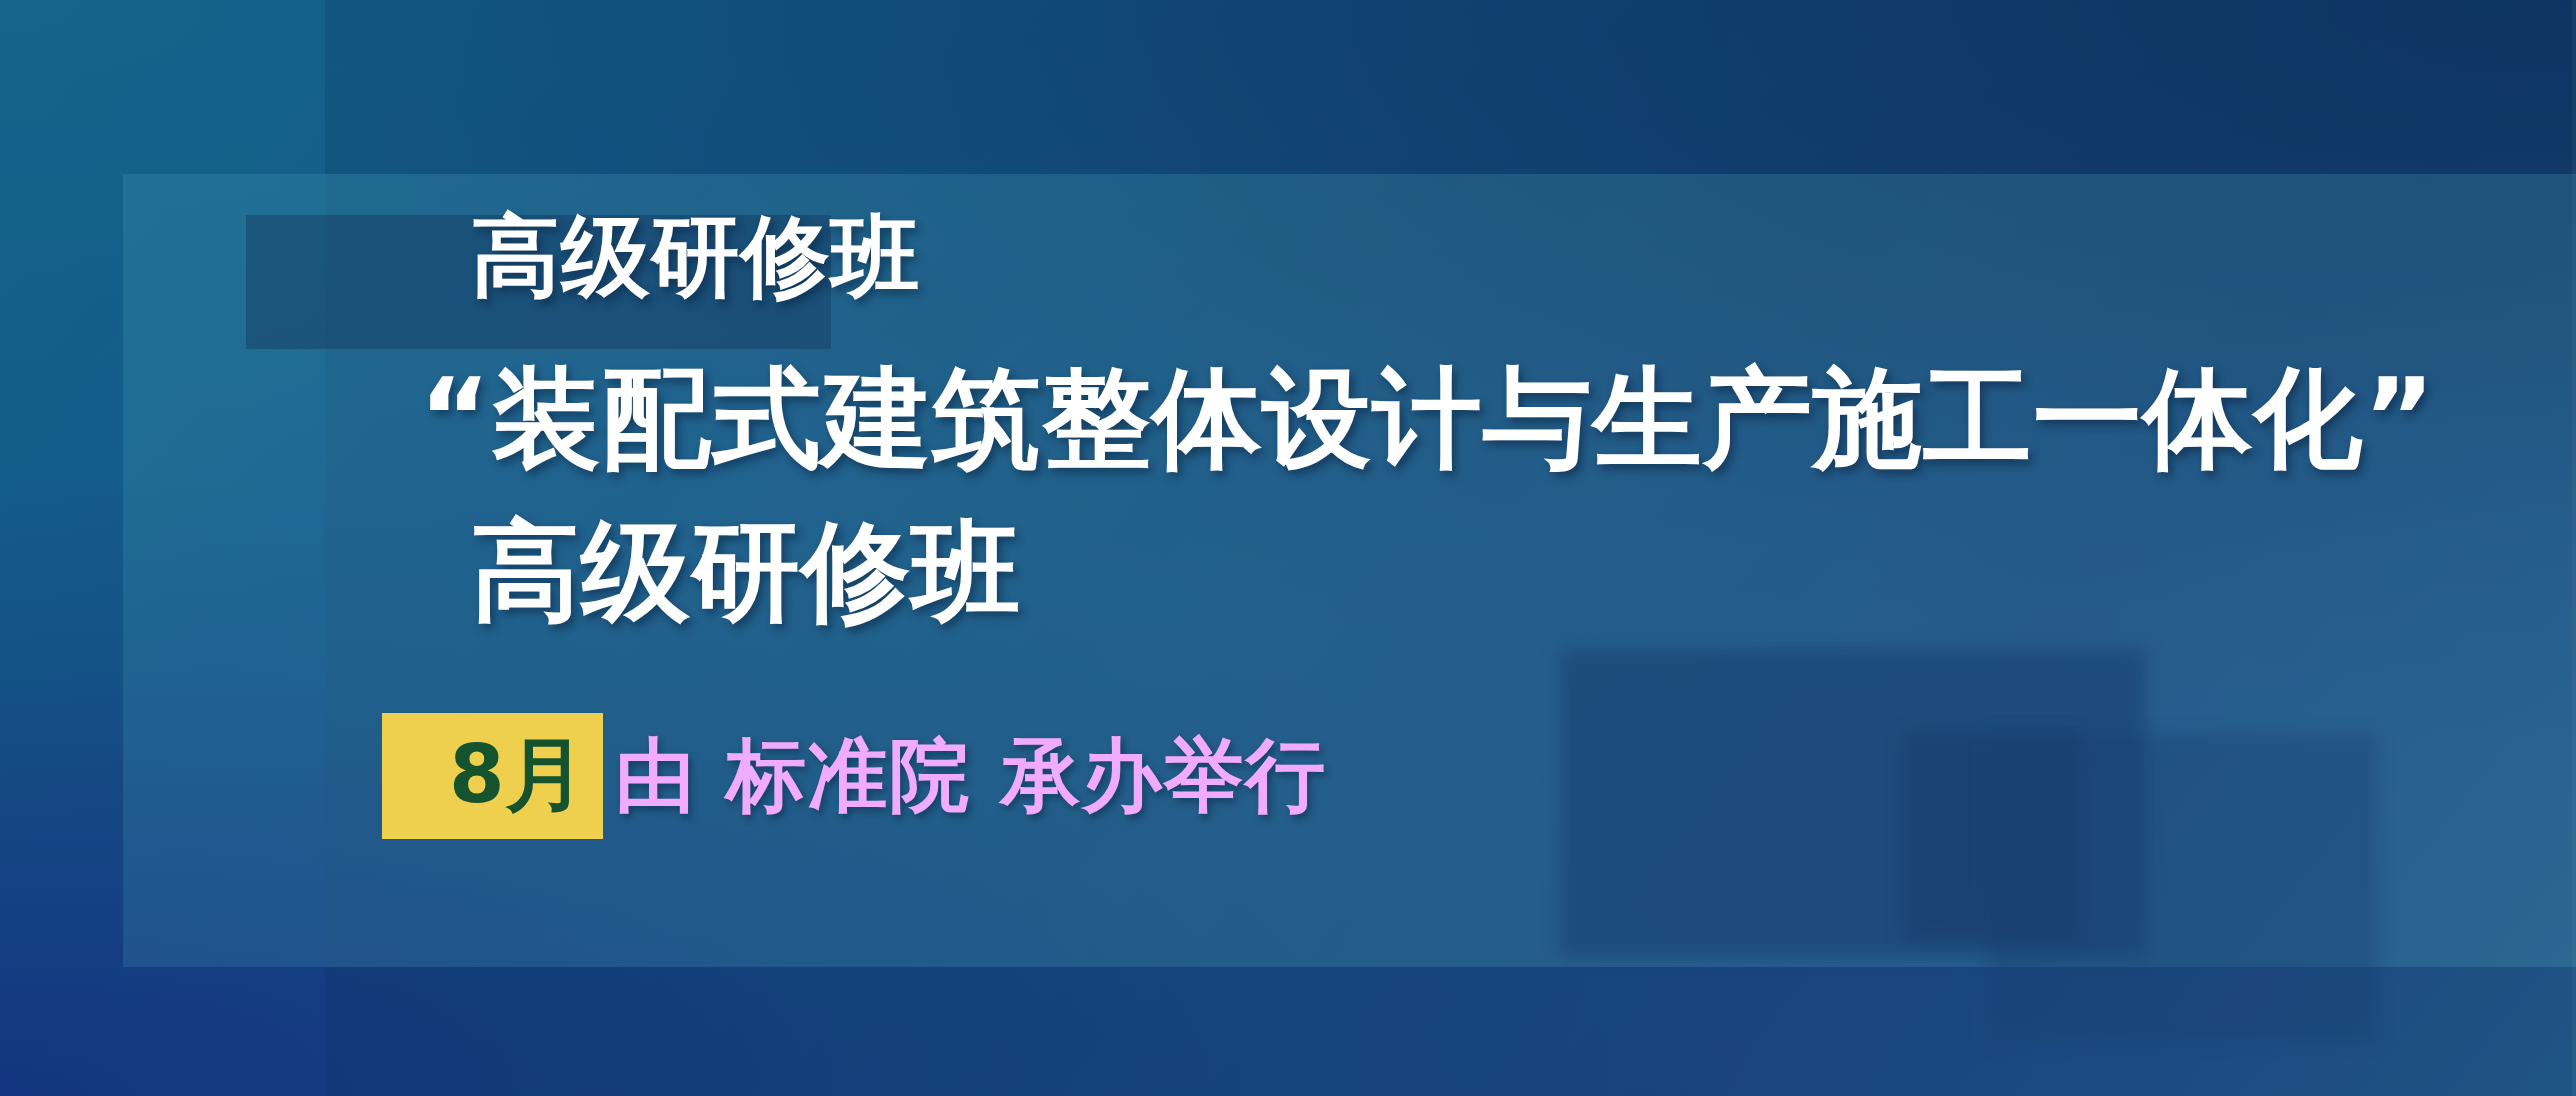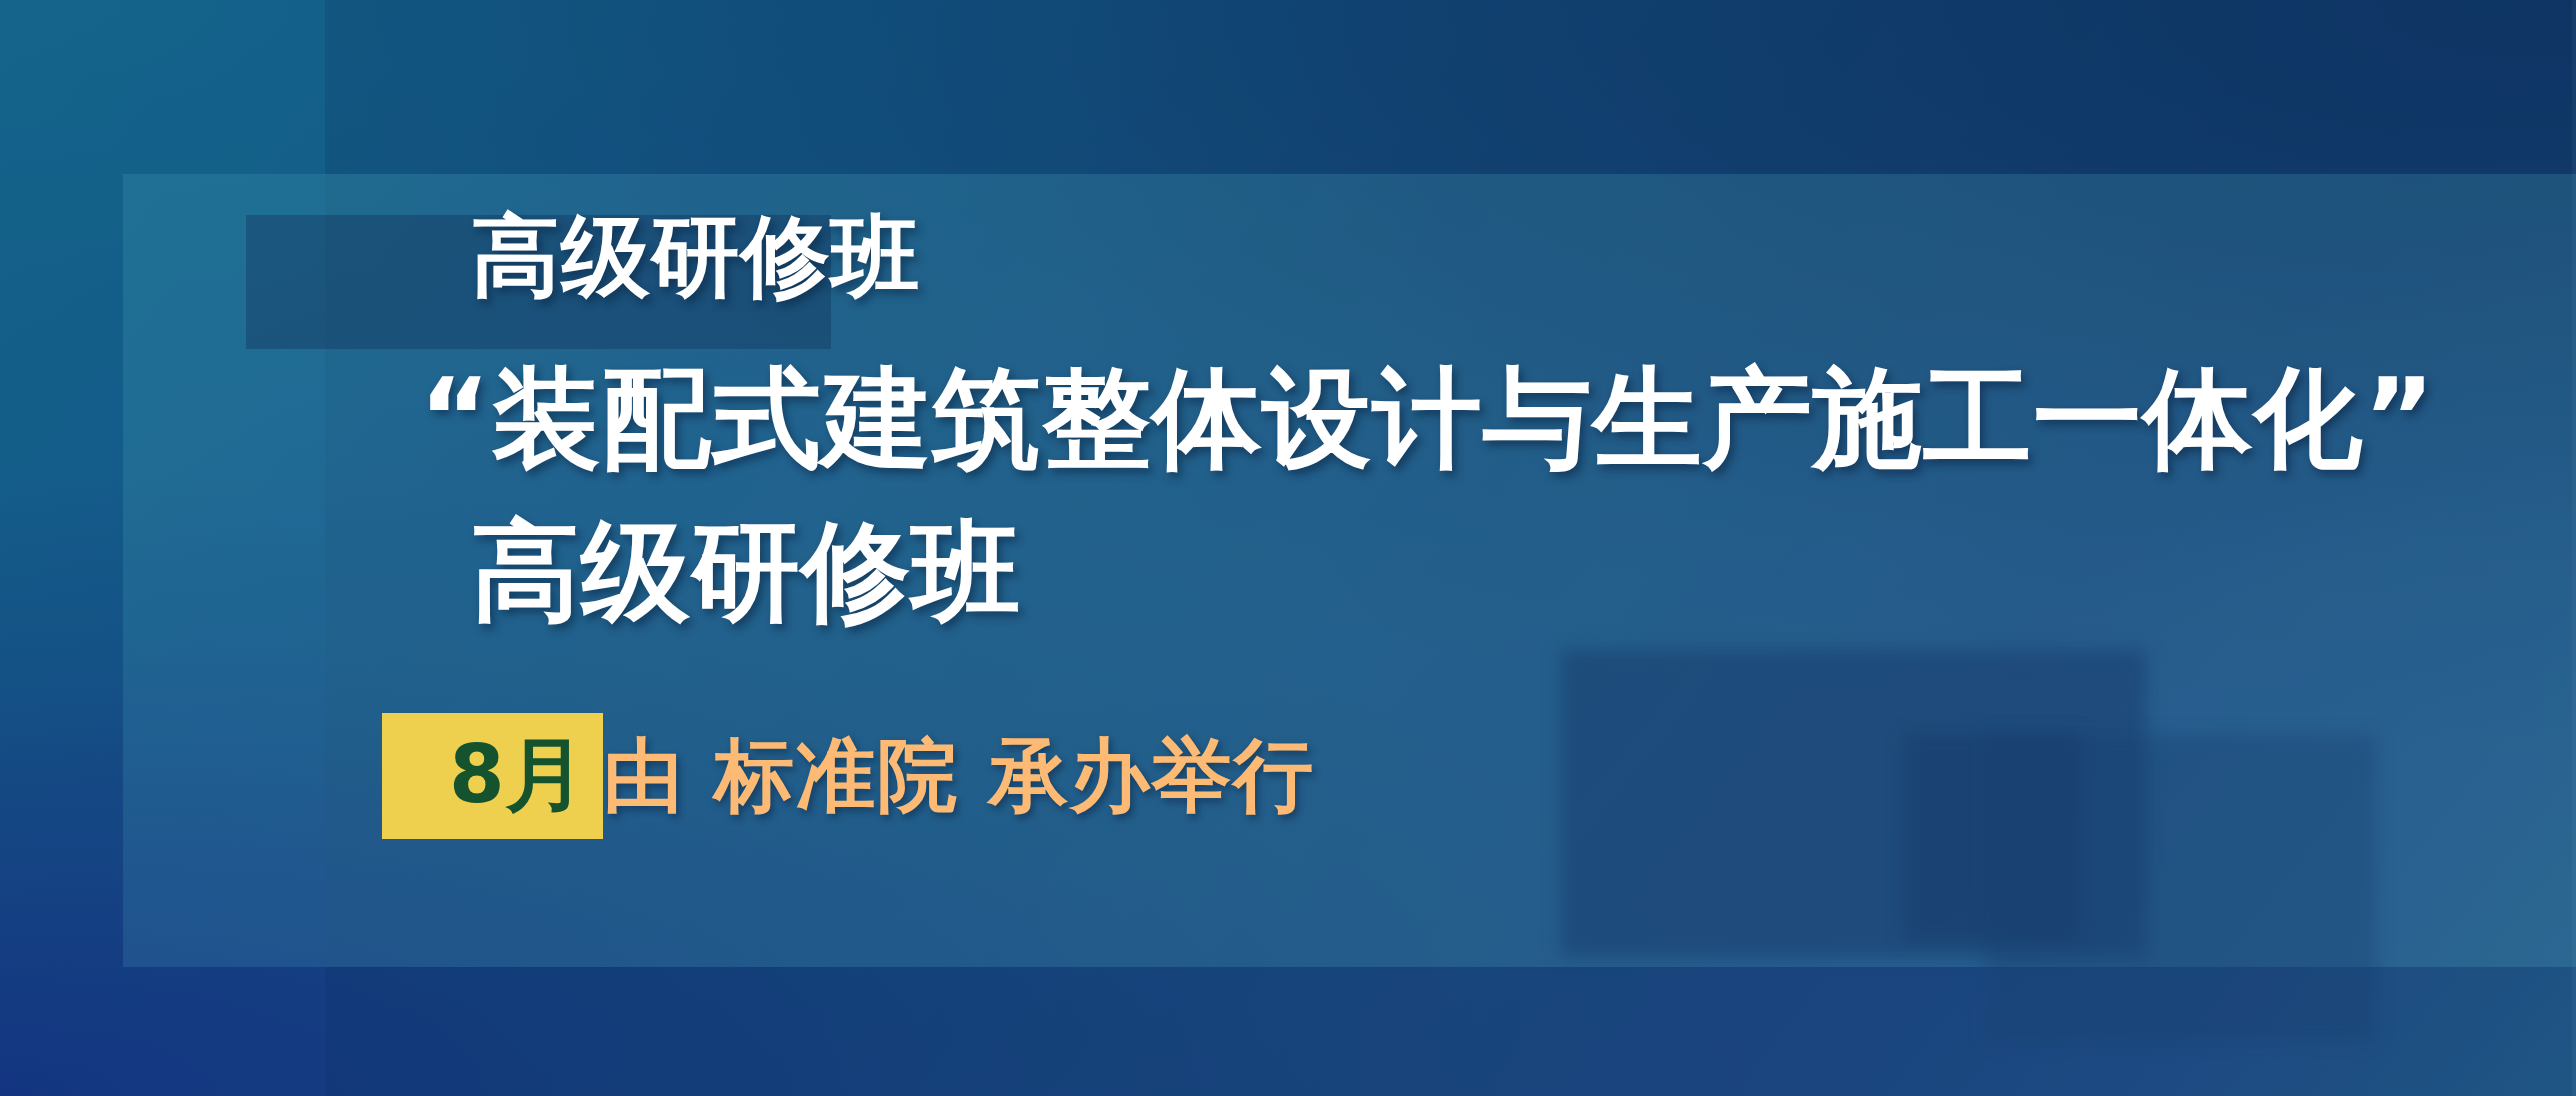--- a/index.html
+++ b/index.html
@@ -179,27 +179,27 @@
     display: inline-block;
     background: #eed04e;
     color: #14532d;
     font-weight: 700;
     font-size: 80px;
     line-height: 1;
     padding: 22px 16.7px 24px 67px;
     letter-spacing: 0.01em;
   }
   .footer-tail {
-    color: #fdba74;
+    color: #f0abfc;
     font-weight: 700;
     font-size: 80px;
     line-height: 1;
     letter-spacing: 0.02em;
     text-shadow: 2.8px 3.7px 7.4px rgba(6,26,52,0.45);
-    margin-left: 0px;
+    margin-left: 12px;
   }
 </style>
 </head>
 <body>
 
 <div id="poster">
 
   <div class="bg-base"></div>
   <div class="bg-corner-tl"></div>
   <div class="bg-corner-tr"></div>

